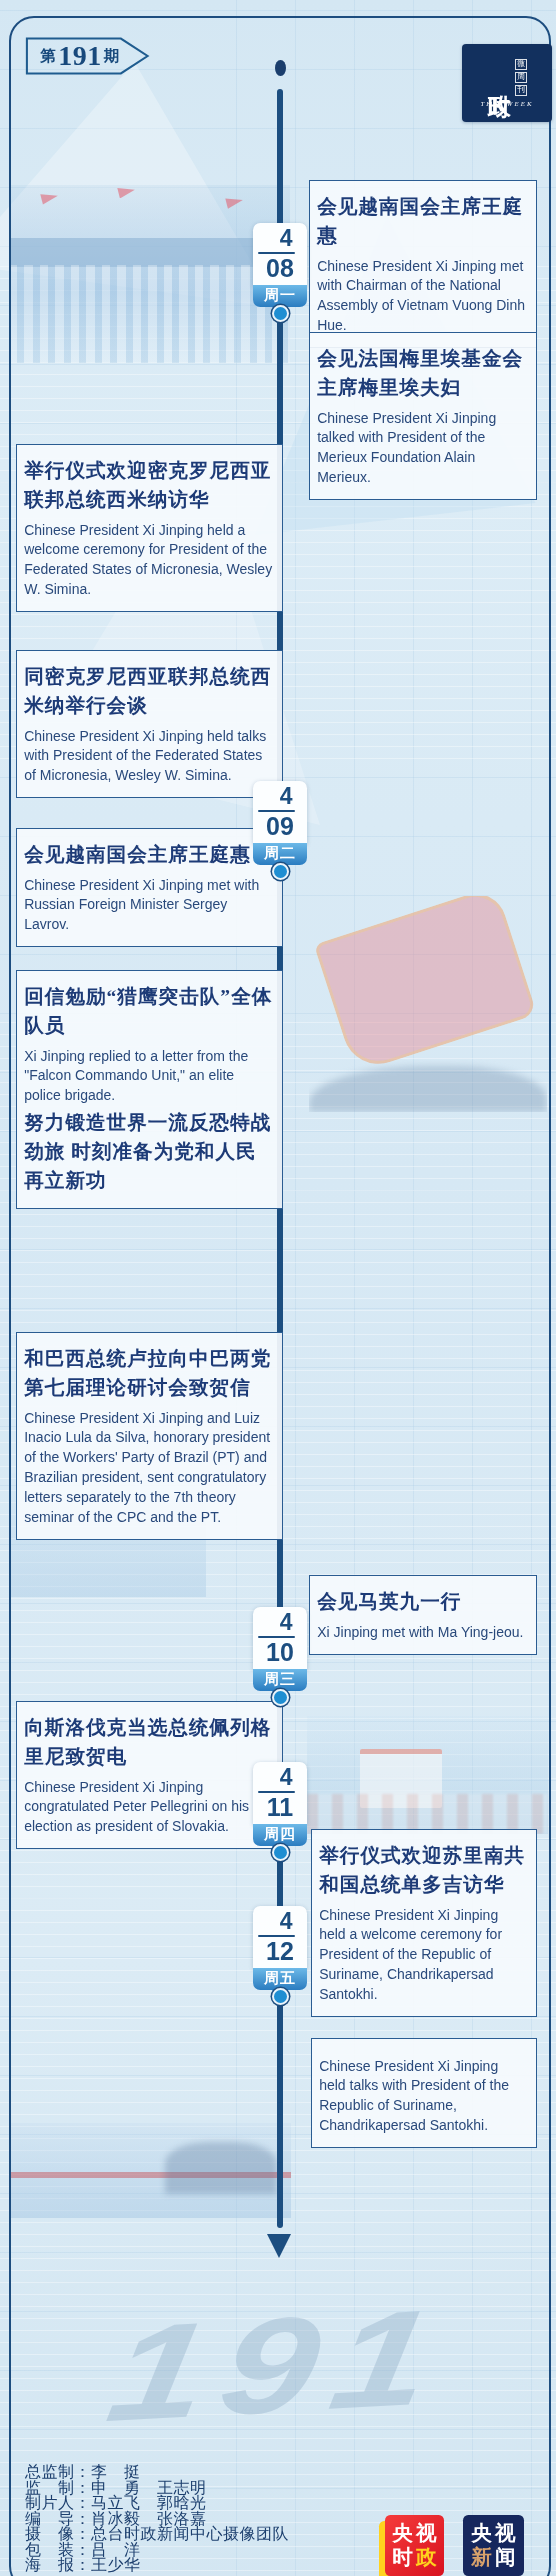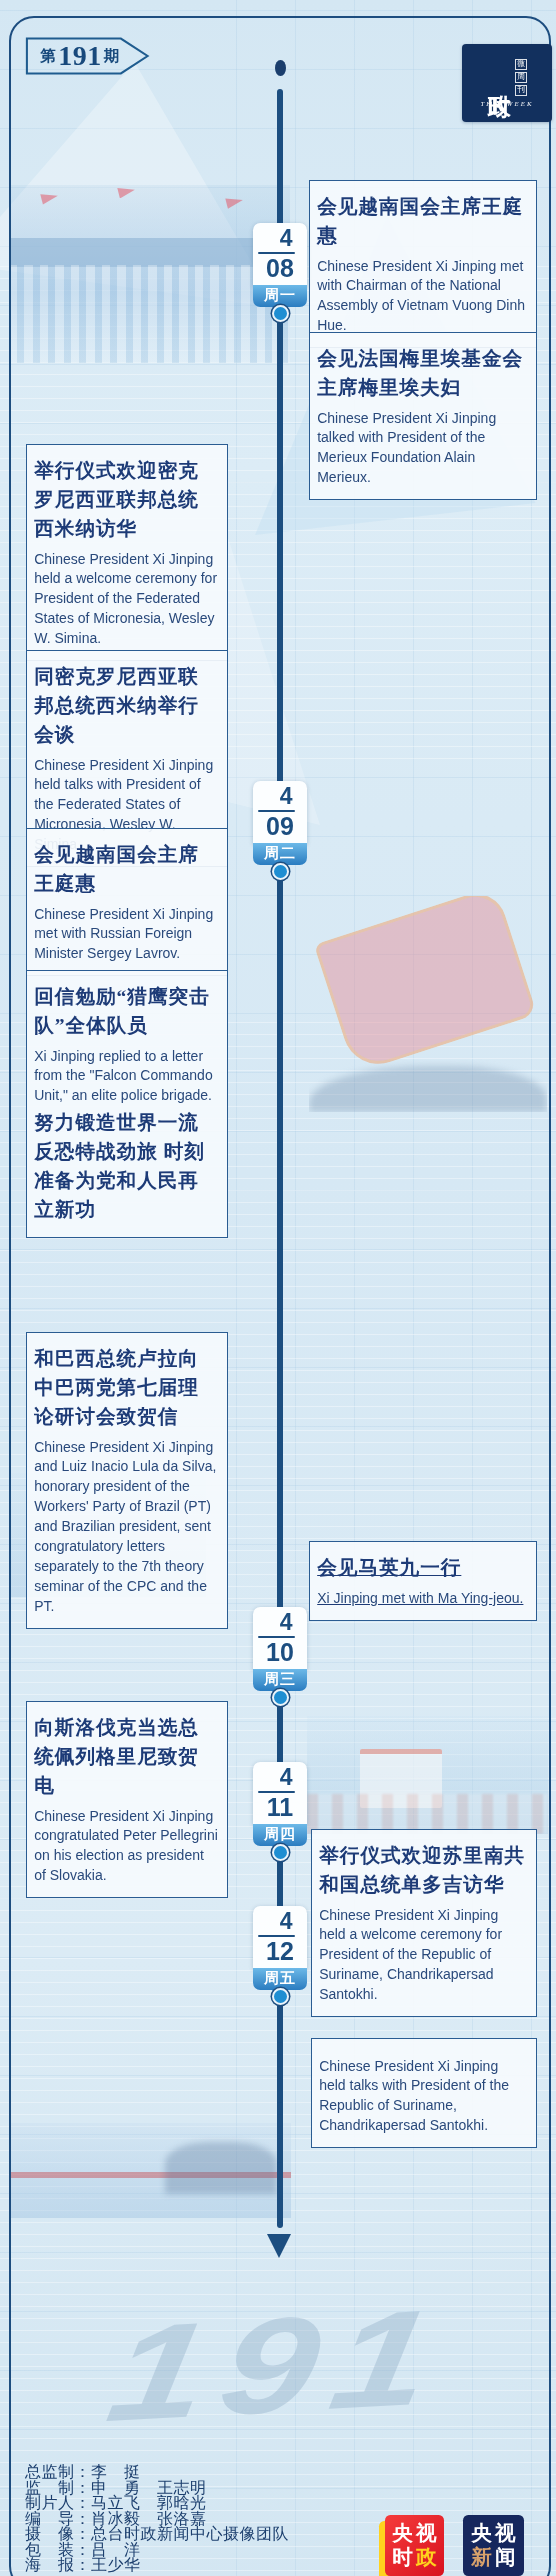--- a/index.html
+++ b/index.html
@@ -68,21 +68,21 @@
   .date-month{display:block;text-align:right;padding-right:9.3px;font-size:23px;font-weight:bold;color:#1c4e80;line-height:1.0;}
   .date-bar{display:block;height:2.1px;background:#1c4e80;width:84%;margin:2.1px 0 1px 0;border-radius:1px;}
   .date-day{display:block;text-align:center;font-size:25px;font-weight:bold;color:#1c4e80;line-height:1.05;}
   .weekday{background:linear-gradient(180deg,#6cb9e8,#2a7cc0);color:#fff;font-size:15px;font-weight:bold;text-align:center;
     padding:1.5px 0 2.1px 0;border-radius:0 0 7.2px 7.2px;letter-spacing:1px;}
   .tail{width:0;height:0;margin:0 auto;border-left:8.8px solid transparent;border-right:8.8px solid transparent;border-top:10.3px solid #2a7cc0;}
   .node{position:absolute;left:272px;width:13.4px;height:13.4px;border-radius:50%;background:#1f8ed2;border:2.1px solid #eaf4fb;box-shadow:0 0 0 1.5px #1d4d7f;z-index:6;}
 
   
   .card{position:absolute;background:rgba(245,250,253,.93);border:1px solid #2a5c92;padding:12.4px 8.2px 11.3px 7.2px;box-sizing:border-box;z-index:4;}
-  .card.left{left:26px;width:202px;}
+  .card.left{left:16px;width:267px;}
   .card.right{left:309px;width:228px;}
   .card.right2{left:311px;width:226px;}
   .card-title{font-size:19.6px;font-weight:bold;color:#1d3b77;line-height:1.48;letter-spacing:1px;font-family:"Liberation Serif",serif;}
   .card-sub{font-size:19.6px;font-weight:bold;color:#1d3b77;line-height:1.48;letter-spacing:1px;margin-top:3.1px;font-family:"Liberation Serif",serif;}
   .card-text{font-size:14px;color:#29497b;line-height:1.42;margin-top:5.2px;}
 
   
   .watermark{position:absolute;left:0;width:556px;top:2267px;text-align:center;font-size:170px;font-weight:bold;font-style:italic;
     color:rgba(141,170,196,.38);transform:skewX(-14deg) scaleY(.8) rotate(-4deg);letter-spacing:15.5px;pointer-events:none;}
 
@@ -244,21 +244,21 @@
   <div class="card-title">回信勉励“猎鹰突击队”全体队员</div>
   <div class="card-text">Xi Jinping replied to a letter from the "Falcon Commando Unit," an elite police brigade.</div>
   <div class="card-sub">努力锻造世界一流反恐特战劲旅  时刻准备为党和人民再立新功</div>
 </div>
 
 <div class="card left" style="top:1332px;">
   <div class="card-title">和巴西总统卢拉向中巴两党第七届理论研讨会致贺信</div>
   <div class="card-text">Chinese President Xi Jinping and Luiz Inacio Lula da Silva, honorary president of the Workers' Party of Brazil (PT) and Brazilian president, sent congratulatory letters separately to the 7th theory seminar of the CPC and the PT.</div>
 </div>
 
-<div class="card right" style="top:1541px;text-decoration:underline;">
+<div class="card right" style="top:1575px;">
   <div class="card-title">会见马英九一行</div>
   <div class="card-text">Xi Jinping met with Ma Ying-jeou.</div>
 </div>
 
 <div class="card left" style="top:1701px;">
   <div class="card-title">向斯洛伐克当选总统佩列格里尼致贺电</div>
   <div class="card-text">Chinese President Xi Jinping congratulated Peter Pellegrini on his election as president of Slovakia.</div>
 </div>
 
 <div class="card right2" style="top:1829px;">

